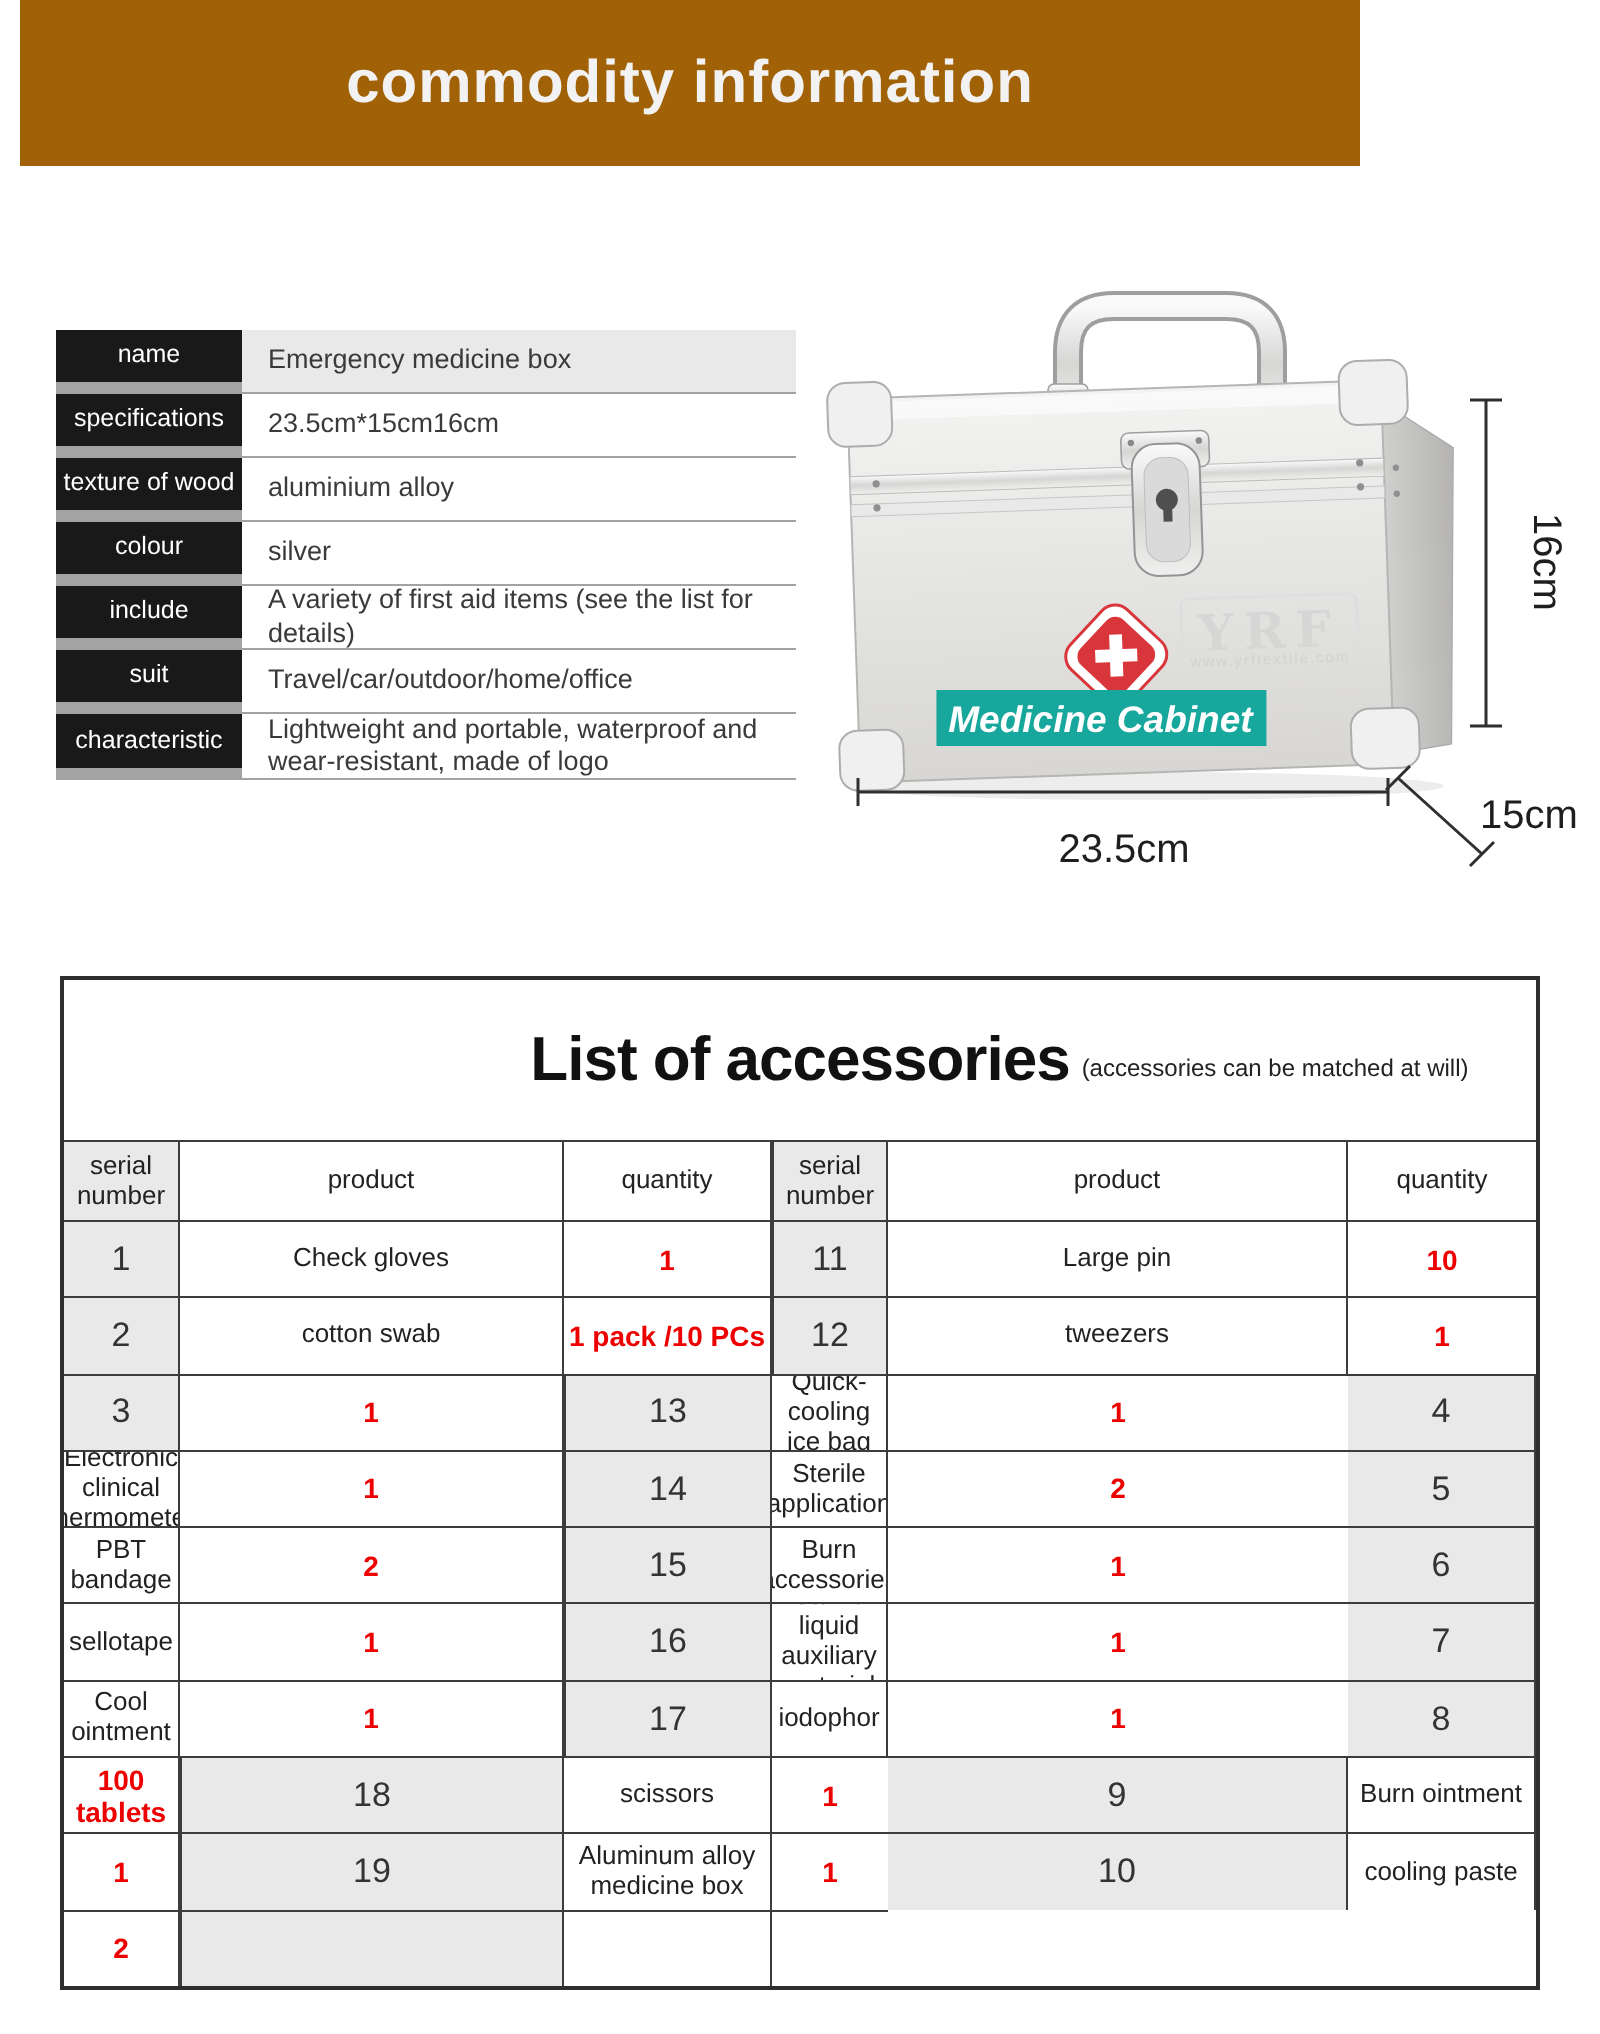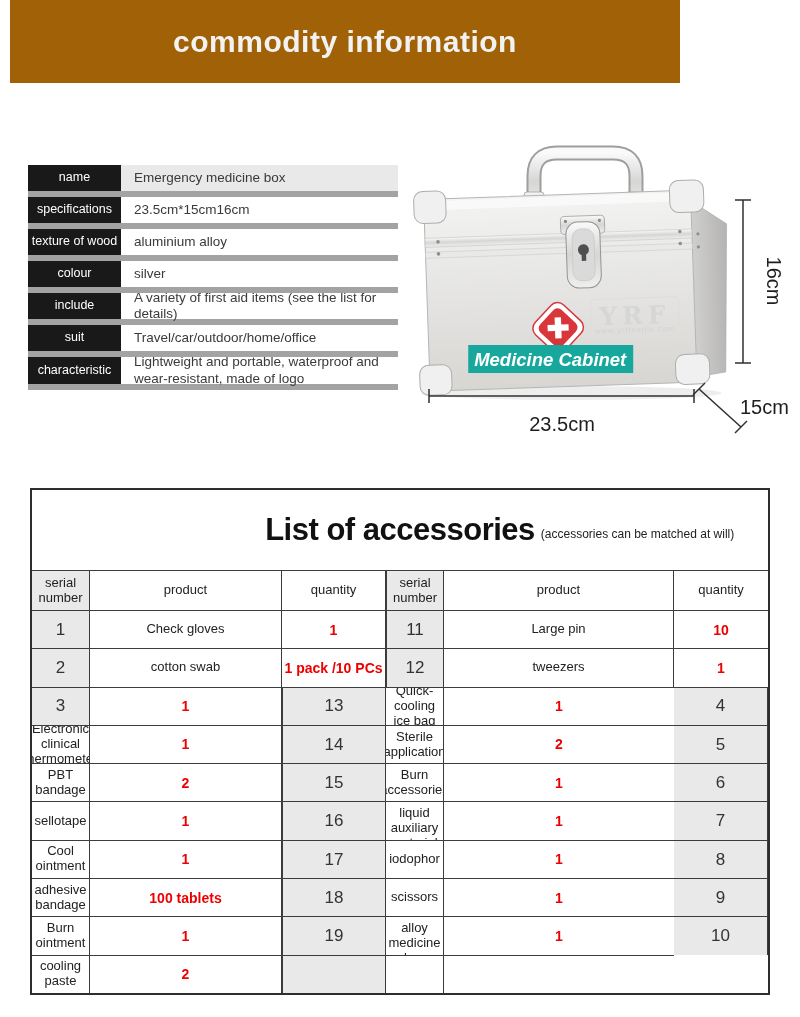--- a/index.html
+++ b/index.html
@@ -11,21 +11,21 @@
   .banner-title{color:#f2f2f2;font-size:30px;font-weight:bold;letter-spacing:.5px;}
 
   
   .spec{position:absolute;left:28px;top:165px;width:370px;}
   .spec-row{display:flex;height:32px;}
   .spec-row.tall{height:33px;}
   .spec-label{width:93px;background:#191919;color:#fff;font-size:12.5px;
               display:flex;align-items:center;justify-content:center;text-align:center;
               border-bottom:6px solid #a3a3a3;box-sizing:border-box;flex:none;line-height:1.05;}
   .spec-value{flex:1;display:flex;align-items:center;padding-left:13px;padding-right:4px;
-              font-size:13.5px;color:#3a3a3a;border-bottom:6px solid #a3a3a3;box-sizing:border-box;
+              font-size:13.5px;color:#3a3a3a;border-bottom:1px solid #a3a3a3;box-sizing:border-box;
               line-height:1.2;}
   .spec-row.shade .spec-value{background:#e9e9e9;}
 
   
   .product{position:absolute;left:400px;top:130px;width:400px;height:330px;}
 
   
   .acc{position:absolute;left:30px;top:488px;width:740px;height:507px;
        border:2px solid #2e2e2e;box-sizing:border-box;background:#fff;}
   .acc-titlebar{height:80px;position:relative;display:flex;align-items:center;justify-content:center;}
@@ -234,21 +234,20 @@
     <div class="cell qty lastcol">1</div>
 
     <div class="cell serial num">7</div>
     <div class="cell">Cool ointment</div>
     <div class="cell qty">1</div>
     <div class="cell serial num split">17</div>
     <div class="cell">iodophor</div>
     <div class="cell qty lastcol">1</div>
 
     <div class="cell serial num">8</div>
-    <div class="cell">adhesive bandage</div>
     <div class="cell qty">100 tablets</div>
     <div class="cell serial num split">18</div>
     <div class="cell">scissors</div>
     <div class="cell qty lastcol">1</div>
 
     <div class="cell serial num">9</div>
     <div class="cell">Burn ointment</div>
     <div class="cell qty">1</div>
     <div class="cell serial num split">19</div>
     <div class="cell">Aluminum alloy medicine box</div>

